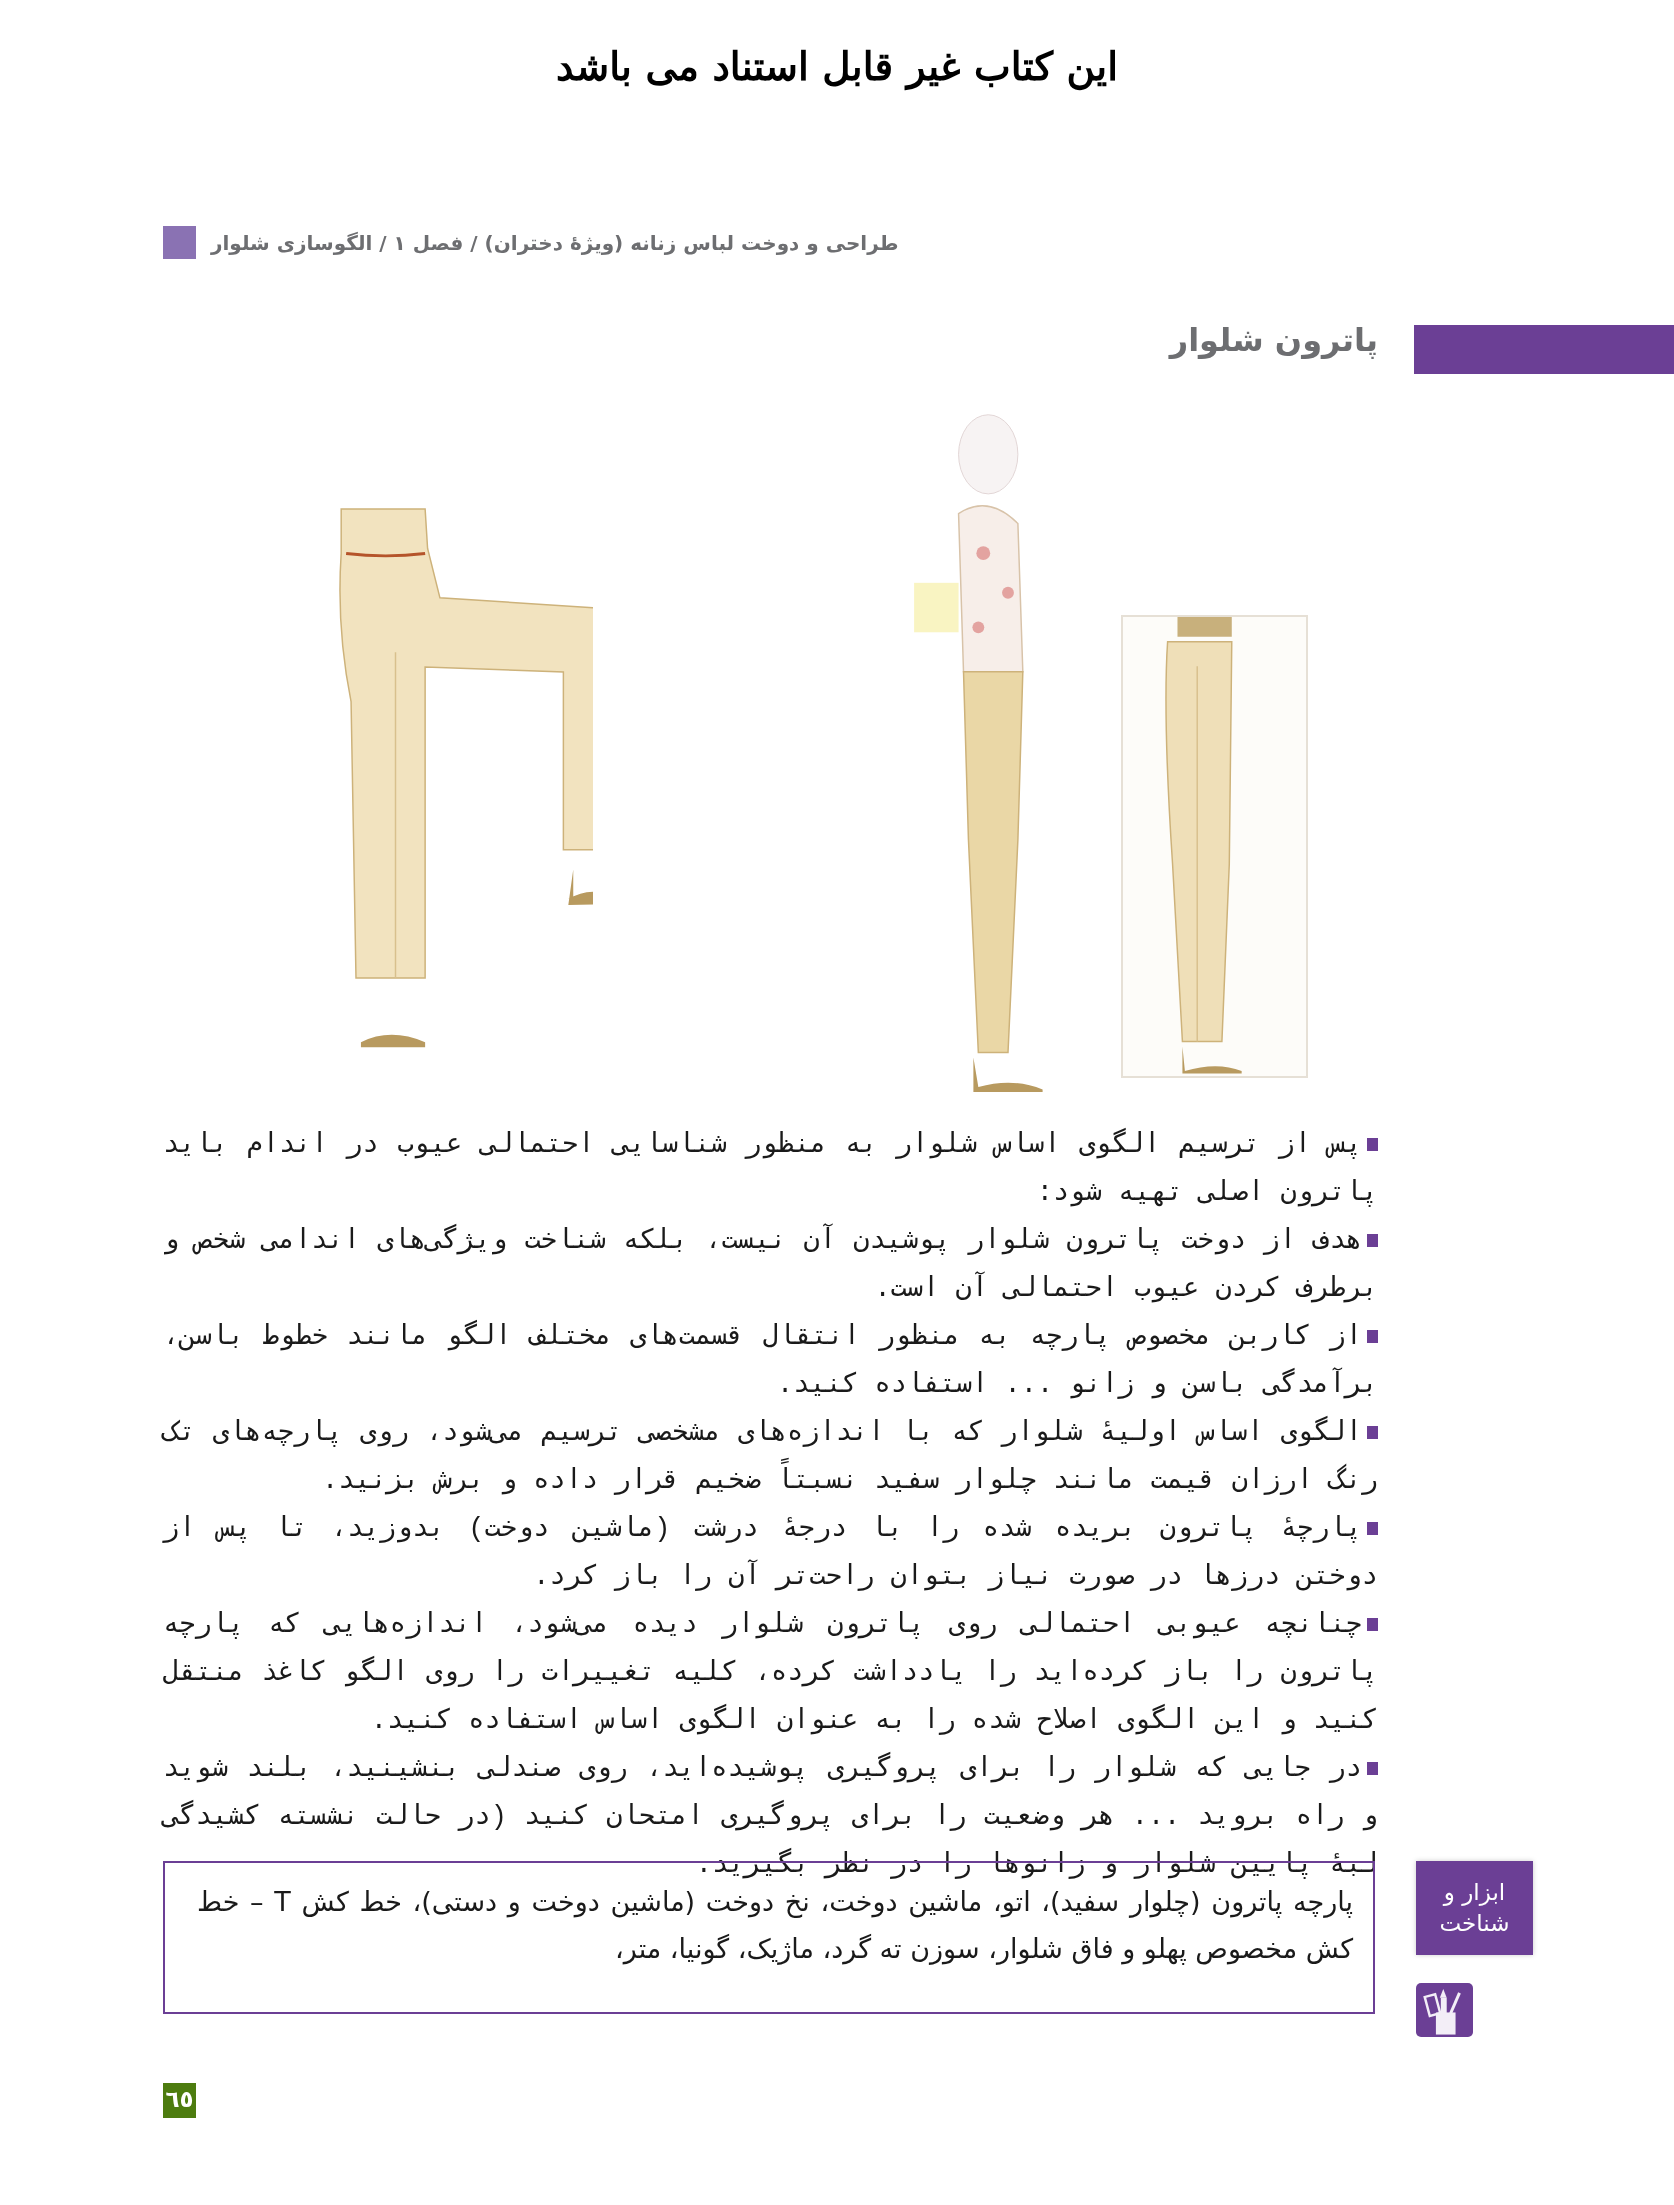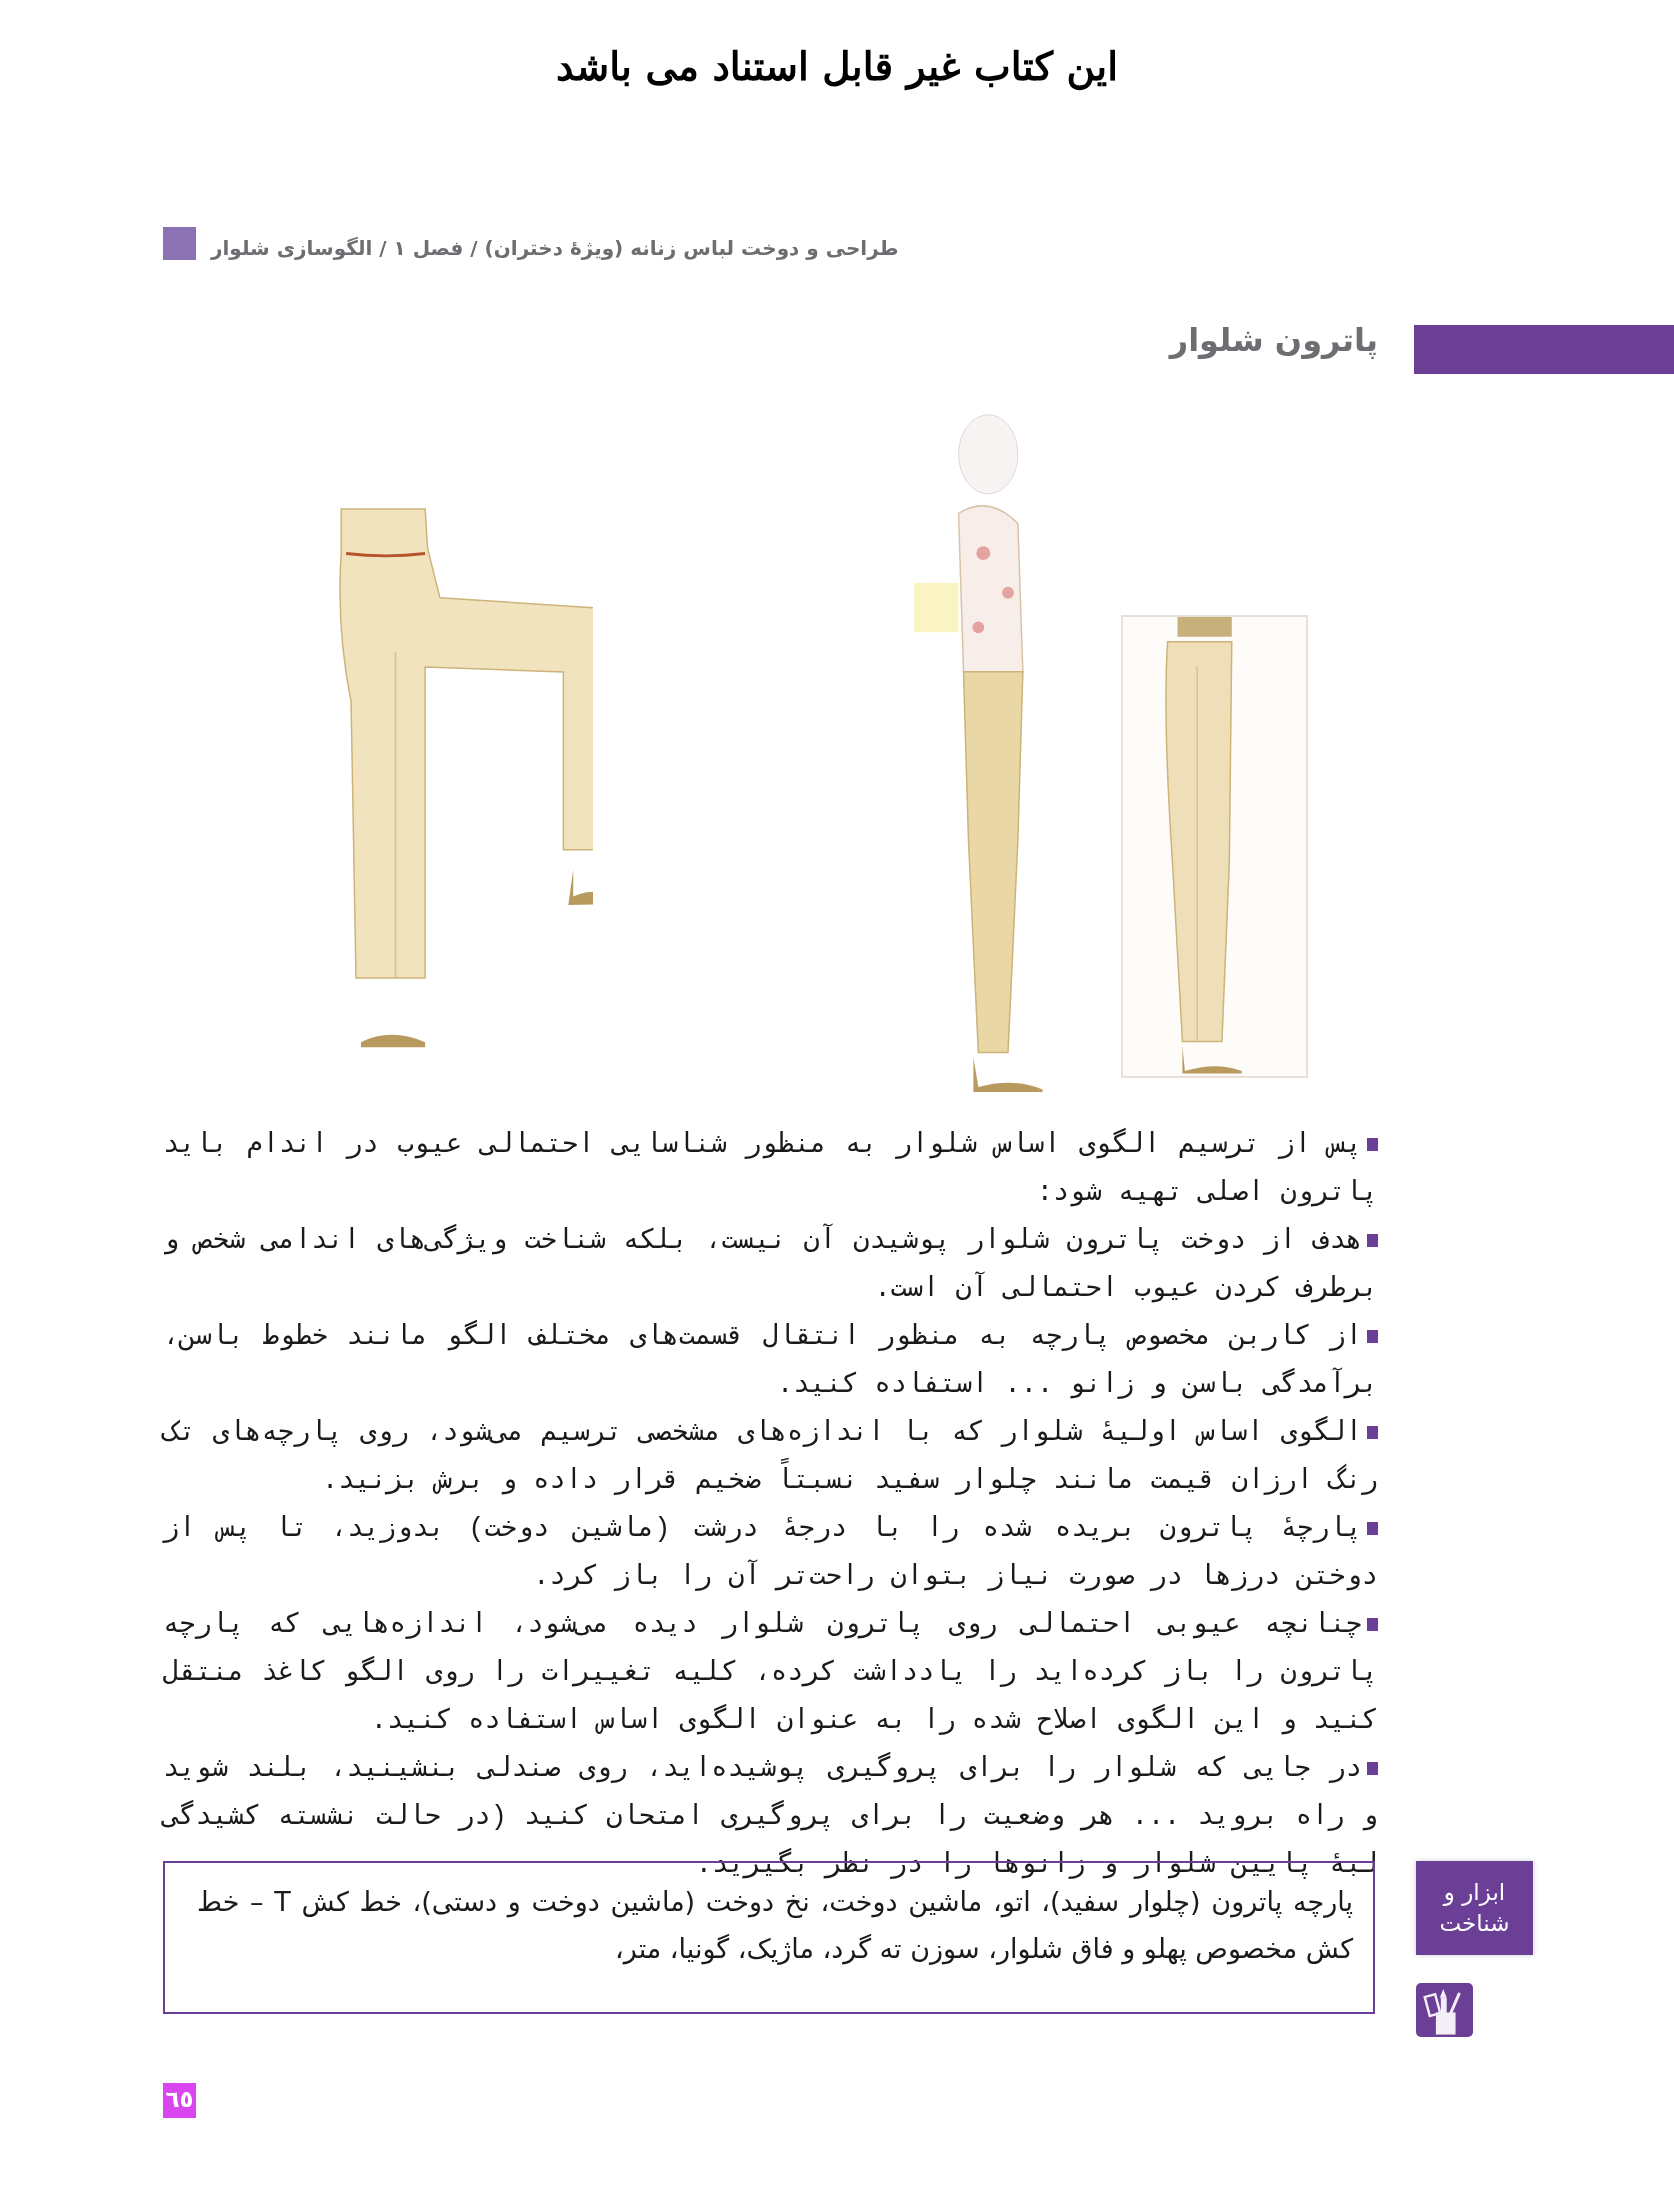--- a/index.html
+++ b/index.html
@@ -3,21 +3,21 @@
 <meta charset="utf-8">
 <style>
   html, body { margin:0; padding:0; background:#ffffff; }
   body { width:1674px; height:2205px; position:relative; overflow:hidden;
          font-family:"DejaVu Sans", sans-serif; color:#1a1a1a; direction:rtl; }
 
   .watermark { position:absolute; top:43px; left:0; width:1674px; text-align:center;
                font-family:"DejaVu Serif", serif; font-size:39px; font-weight:bold; color:#000; }
 
   .running-header { position:absolute; top:225px; left:163px; height:35px; display:flex;
-                    flex-direction:row-reverse; align-items:flex-end; gap:15px; }
+                    flex-direction:row-reverse; align-items:center; gap:15px; }
   .running-header .sq { width:33px; height:33px; background:#8a72b3; }
   .running-header .txt { font-size:20px; font-weight:bold; color:#6d6e71; direction:rtl; }
 
   .section-bar { position:absolute; top:325px; left:1414px; width:260px; height:49px; background:#6b3f95; }
   .section-title { position:absolute; top:321px; right:296px; font-size:32px; font-weight:bold; color:#6d6e71; }
 
   .illus { position:absolute; }
   .pants-sketch { top:504px; left:277px; width:316px; height:558px; }
   .figure-sketch { top:395px; left:914px; width:188px; height:697px; }
   .pants-box { top:615px; left:1121px; width:183px; height:459px; border:2px solid #e6e0d6; background:#fdfcf9; }
@@ -29,21 +29,21 @@
 
   .tools-box { position:absolute; top:1861px; left:163px; width:1212px; height:153px;
                border:2.5px solid #6b3f95; box-sizing:border-box; padding:15px 20px 0 32px;
                font-size:27px; line-height:47px; text-align:justify; direction:rtl; }
 
   .tools-label { position:absolute; top:1861px; left:1416px; width:117px; height:94px; background:#6b3f95;
                  color:#fff; font-size:23px; font-weight:normal; text-align:center; line-height:31px;
                  display:flex; flex-direction:column; justify-content:center; box-shadow:0 0 5px #ccc; }
   .tools-icon { position:absolute; top:1983px; left:1416px; width:57px; height:54px; background:#6b3f95; border-radius:5px; }
 
-  .page-num { position:absolute; top:2083px; left:163px; width:33px; height:35px; background:#d946ef; color:#fff;
+  .page-num { position:absolute; top:2083px; left:163px; width:33px; height:35px; background:#4d7c0f; color:#fff;
               font-size:23px; text-align:center; line-height:33px; font-weight:bold; }
 </style>
 </head>
 <body>
 
 <div class="watermark">این کتاب غیر قابل استناد می باشد</div>
 
 <div class="running-header">
   <div class="sq"></div>
   <div class="txt">طراحی و دوخت لباس زنانه (ویژهٔ دختران) / فصل ۱ / الگوسازی شلوار</div>

